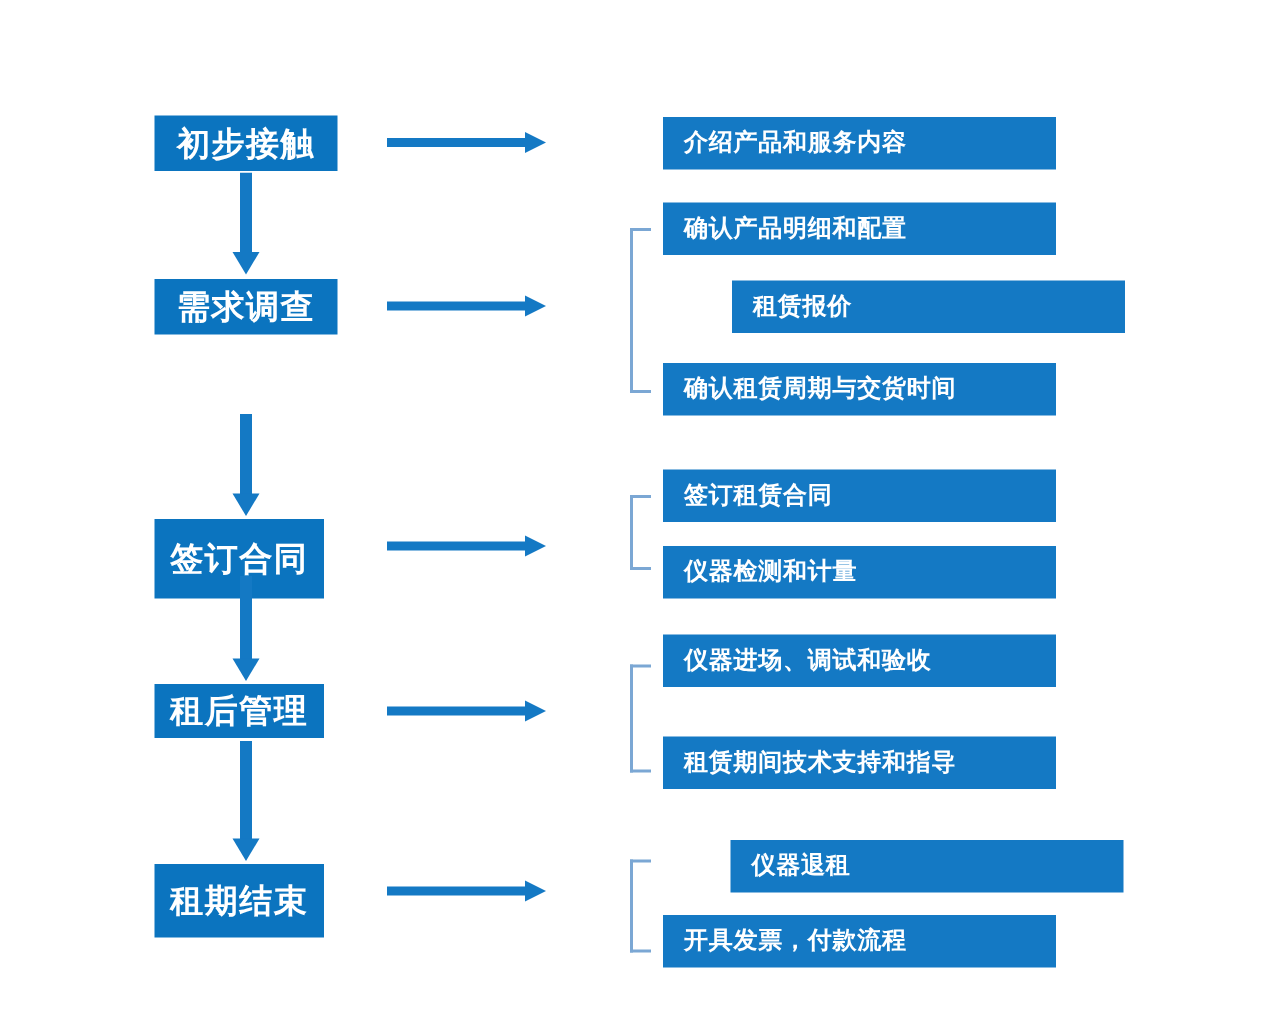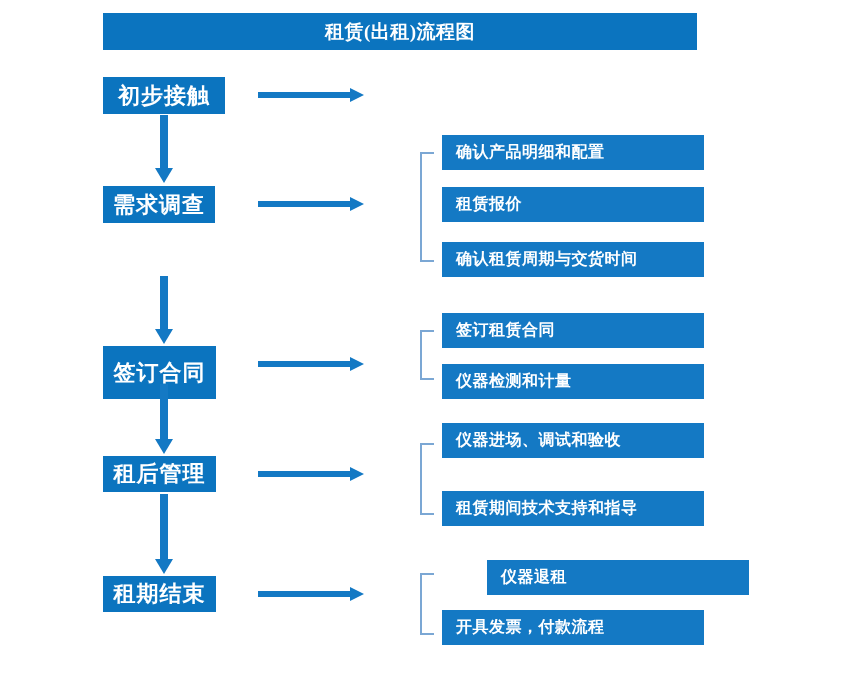--- a/index.html
+++ b/index.html
@@ -81,31 +81,30 @@
     border-top: 2px solid #7BA7D4;
     border-bottom: 2px solid #7BA7D4;
     width: 14px;
   }
 </style>
 </head>
 <body>
 
 <div id="flow-root">
 
-  <div class="title-banner">租赁(出租)流程图</div>
 
   <div class="stage-box" style="left:103px; top:77px;  width:122px; height:37px;">初步接触</div>
 
-  <div class="stage-box" style="left:103px; top:186px; width:112px; height:37px;">需求调查</div>
+  <div class="stage-box" style="left:103px; top:186px; width:122px; height:37px;">需求调查</div>
 
   <div class="stage-box" style="left:103px; top:346px; width:113px; height:53px;">签订合同</div>
 
   <div class="stage-box" style="left:103px; top:456px; width:113px; height:36px;">租后管理</div>
 
-  <div class="stage-box" style="left:103px; top:576px; width:113px; height:36px;">租期结束</div>
+  <div class="stage-box" style="left:103px; top:576px; width:113px; height:49px;">租期结束</div>
 
   <div class="arrow-down" style="left:153px; top:115px;">
     <svg width="22" height="70" viewBox="0 0 22 70">
       <rect x="7" y="0" width="8" height="56" fill="#1479C4"></rect>
       <polygon points="2,53 20,53 11,68" fill="#1479C4"></polygon>
     </svg>
   </div>
 
   <div class="arrow-down" style="left:153px; top:276px;">
     <svg width="22" height="70" viewBox="0 0 22 70">
@@ -164,24 +163,25 @@
   </div>
 
   <div class="bracket" style="left:420px; top:152px; height:110px;"></div>
 
   <div class="bracket" style="left:420px; top:330px; height:50px;"></div>
 
   <div class="bracket" style="left:420px; top:443px; height:72px;"></div>
 
   <div class="bracket" style="left:420px; top:573px; height:62px;"></div>
 
+  <div class="detail-box" style="top:78px;">介绍产品和服务内容</div>
 
   <div class="detail-box" style="top:135px;">确认产品明细和配置</div>
 
-  <div class="detail-box" style="top:187px;">租赁报价</div>
+  <div class="detail-box" style="top:187px;margin-left:46px;">租赁报价</div>
 
   <div class="detail-box" style="top:242px;">确认租赁周期与交货时间</div>
 
   <div class="detail-box" style="top:313px;">签订租赁合同</div>
 
   <div class="detail-box" style="top:364px;">仪器检测和计量</div>
 
   <div class="detail-box" style="top:423px;text-align:right;">仪器进场、调试和验收</div>
 
   <div class="detail-box" style="top:491px;">租赁期间技术支持和指导</div>

